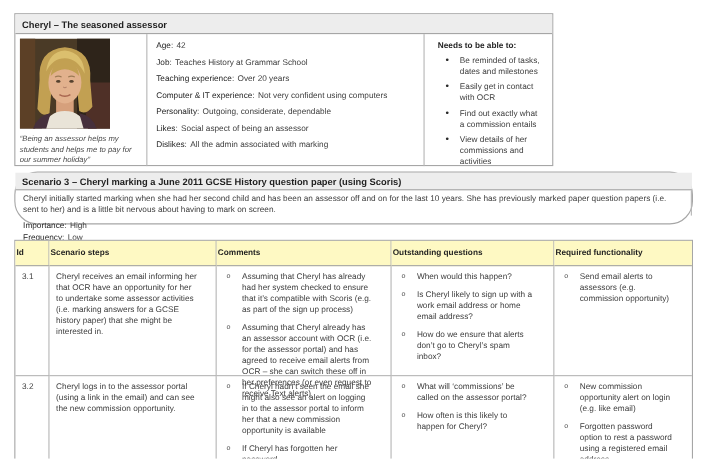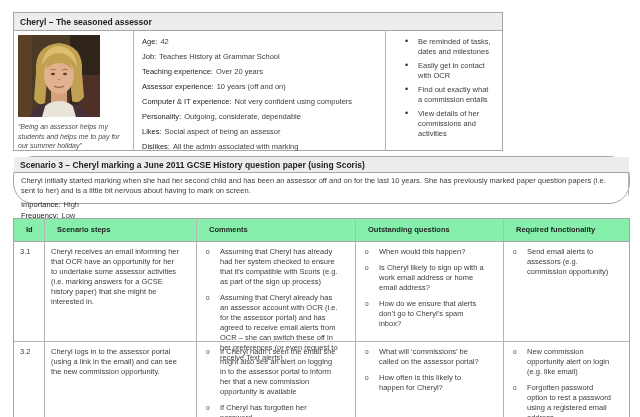--- a/index.html
+++ b/index.html
@@ -56,22 +56,22 @@
   .scenario-meta { width: 126px; padding: 3px 6px 0 7px; }
   ul.meta-list { list-style: none; }
   ul.meta-list li { font-size: 7.5px; line-height: 11px; }
 
   
   .steps-table { left: 13px; top: 218px; width: 617px; border: 1px solid #a6a6a6; background: #fff; }
   .t-row { display: grid; grid-template-columns: 31px 152px 159px 148px 1fr; }
   .t-cell { border-right: 1px solid #b5b5b5; padding: 5px 16px 4px 6px; font-size: 7.5px; line-height: 10px; }
   .t-cell:last-child { border-right: none; }
   .t-row.header .t-cell {
-    background: #86efac; border-bottom: 1px solid #a6a6a6;
-    font-weight: bold; color: #1f1f1f; padding: 6px 5px 6px 12px;
+    background: #fef9c3; border-bottom: 1px solid #a6a6a6;
+    font-weight: bold; color: #1f1f1f; padding: 6px 5px 6px 1px;
   }
   .t-row.r1 .t-cell { border-bottom: 1px solid #b5b5b5; height: 100px; }
   .t-row.r2 .t-cell { min-height: 110px; }
   ul.o-list { list-style: none; }
   ul.o-list li { position: relative; padding-left: 17px; margin-bottom: 6px; }
   ul.o-list li::before {
     content: "o"; position: absolute; left: 3px; top: 0; font-size: 6.5px; color: #4a4a4a;
   }
 </style>
 </head>
@@ -110,29 +110,29 @@
           <path d="M36 51 Q41 54 46 51" stroke="#a8654f" stroke-width="1.4" fill="none"></path>
         </svg>
         <div class="quote">“Being an assessor helps my students and helps me to pay for our summer holiday”</div>
       </div>
 
       <div class="details-col">
         <ul class="kv-list">
             <li><span class="lbl">Age:</span><span>42</span></li>
             <li><span class="lbl">Job:</span><span>Teaches History at Grammar School</span></li>
             <li><span class="lbl">Teaching experience:</span><span>Over 20 years</span></li>
-            <li><span class="lbl">Assessor experience:</span><span>10 years (off and on)</span></li>
             <li><span class="lbl">Computer &amp; IT experience:</span><span>Not very confident using computers</span></li>
             <li><span class="lbl">Personality:</span><span>Outgoing, considerate, dependable</span></li>
             <li><span class="lbl">Likes:</span><span>Social aspect of being an assessor</span></li>
             <li><span class="lbl">Dislikes:</span><span>All the admin associated with marking</span></li>
           </ul>
       </div>
 
       <div class="needs-col">
+        <div class="needs-title">Needs to be able to:</div>
         <ul class="disc-list">
             <li>Be reminded of tasks, dates and milestones</li>
             <li>Easily get in contact with OCR</li>
             <li>Find out exactly what a commission entails</li>
             <li>View details of her commissions and activities</li>
           </ul>
       </div>
 
     </div>
   </section>

